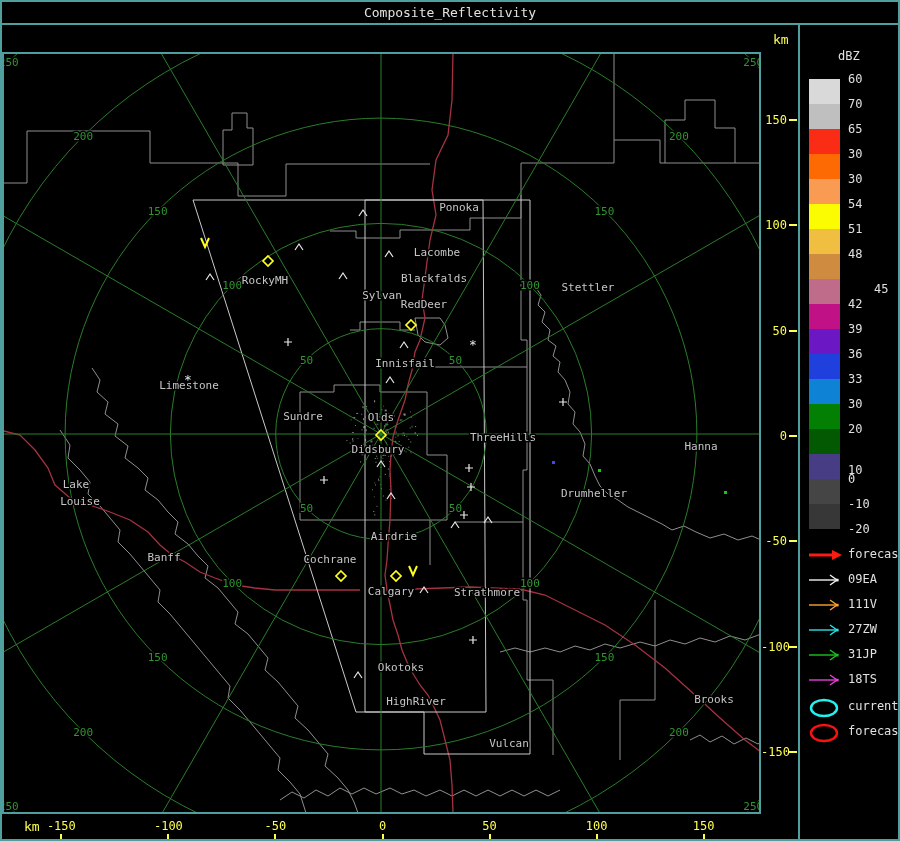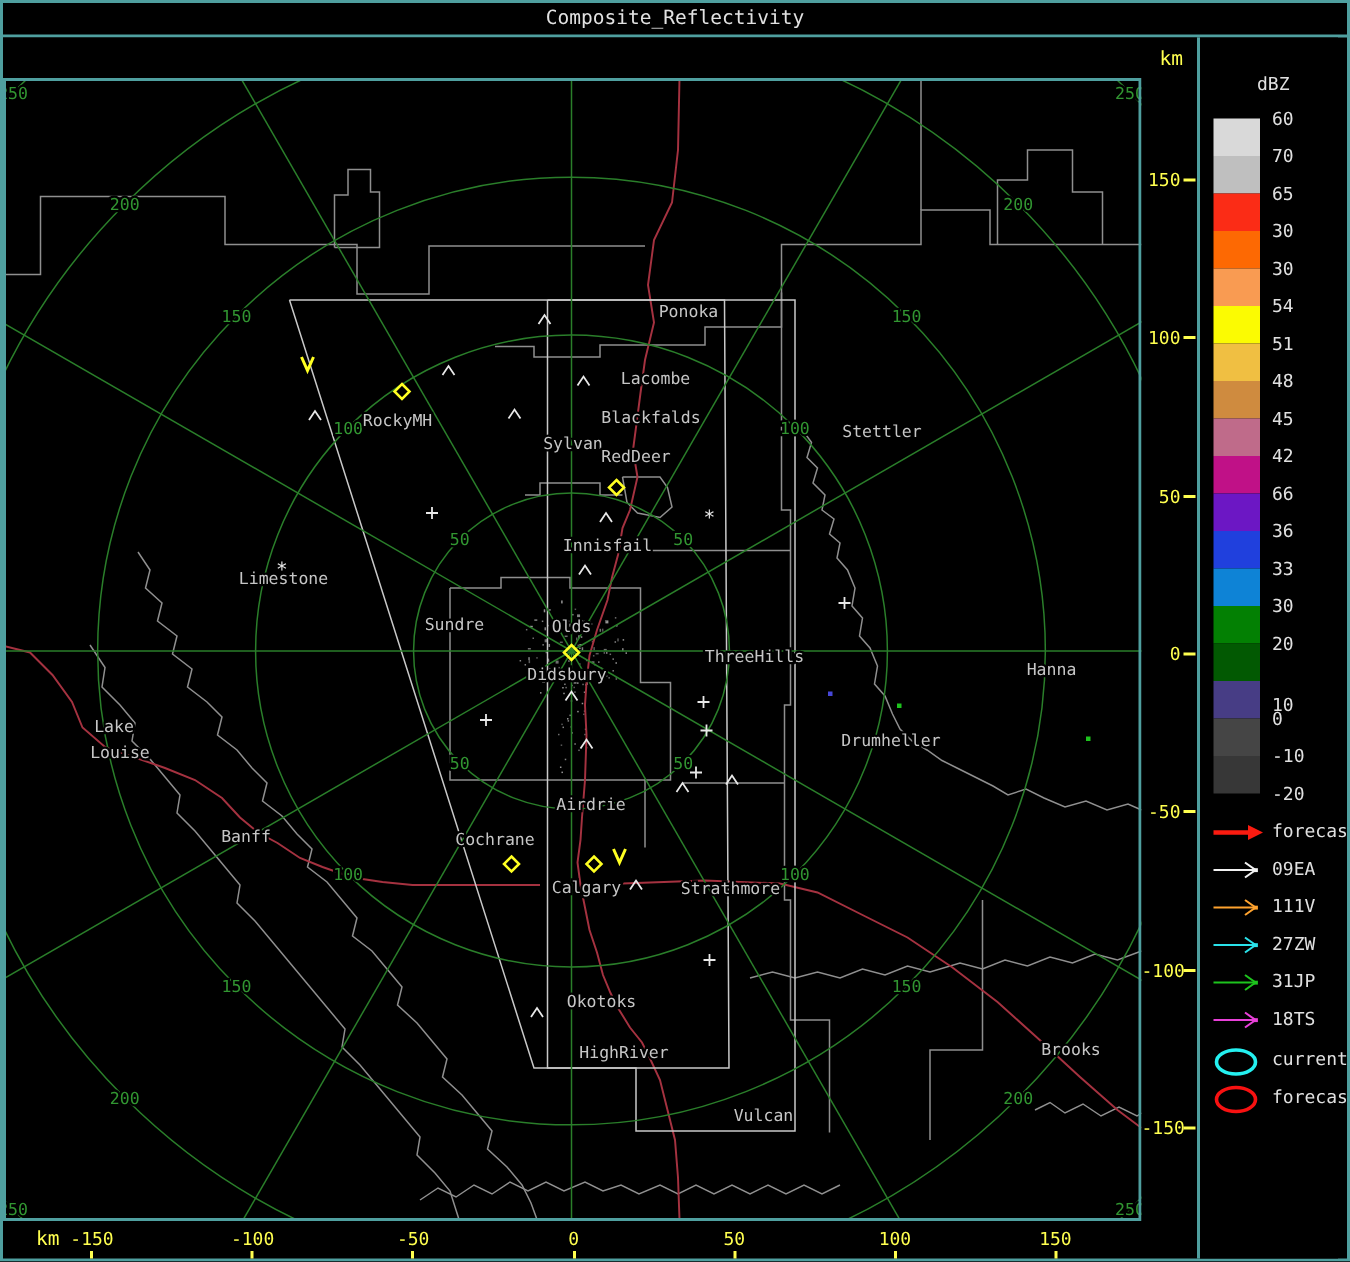--- a/index.html
+++ b/index.html
@@ -365,23 +365,23 @@
       <div class="swatch" style="top: 454px; height: 25px; background: rgb(69, 69, 69);"></div>
       <div class="swatch" style="top: 479px; height: 25px; background: rgb(55, 55, 55);"></div>
       <div class="scalelab" style="top: 54px;">60</div>
       <div class="scalelab" style="top: 79px;">70</div>
       <div class="scalelab" style="top: 104px;">65</div>
       <div class="scalelab" style="top: 129px;">30</div>
       <div class="scalelab" style="top: 154px;">30</div>
       <div class="scalelab" style="top: 179px;">54</div>
       <div class="scalelab" style="top: 204px;">51</div>
       <div class="scalelab" style="top: 229px;">48</div>
-      <div class="scalelab" style="top: 254px;">45</div>
+      <div class="scalelab" style="top: 264px; margin-left: 26px;">45</div>
       <div class="scalelab" style="top: 279px;">42</div>
-      <div class="scalelab" style="top: 304px;">66</div>
+      <div class="scalelab" style="top: 304px;">39</div>
       <div class="scalelab" style="top: 329px; text-align: right;">36</div>
       <div class="scalelab" style="top: 354px;">33</div>
       <div class="scalelab" style="top: 379px;">30</div>
       <div class="scalelab" style="top: 404px;">20</div>
       <div class="scalelab" style="top: 445px;">10</div>
       <div class="scalelab" style="top: 454px;">0</div>
       <div class="scalelab" style="top: 479px;">-10</div>
       <div class="scalelab" style="top: 504px;">-20</div>
       <div class="legrow" style="top: 520px;">
         <svg width="38" height="16">

